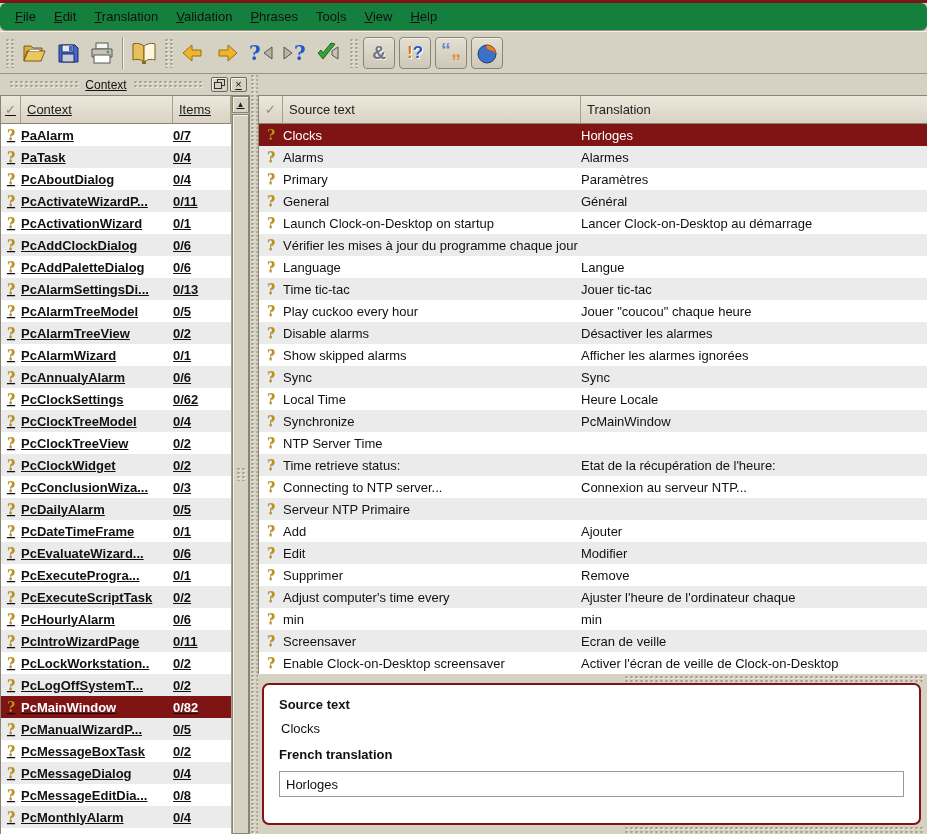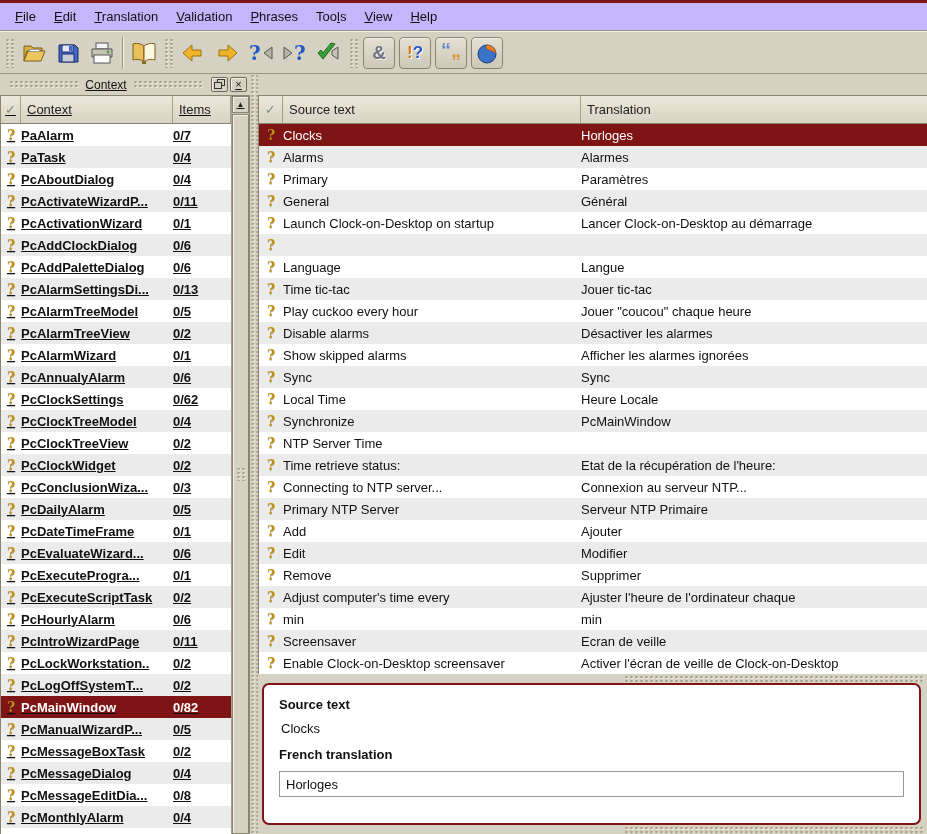--- a/index.html
+++ b/index.html
@@ -14,22 +14,23 @@
       radial-gradient(circle,#a59d85 1px, transparent 1.3px),
       radial-gradient(circle,#f2efe6 1px, transparent 1.3px);
     background-size:5px 4px,5px 4px;
     background-position:0 0,1px 1px;
   }
   
   .win-edge { height:3px; background:#7f1414; flex:none; }
   
   .menubar {
     height:28px; flex:none; display:flex; align-items:center;
-    padding:0 6px; background:#c4b5fd;
+    padding:0 6px; background:#15803d;
     border-bottom:1px solid #9a9480;
+    border-radius:6px;
   }
   .menu-item { padding:4px 9px; cursor:default; white-space:nowrap; }
   .menu-item .mn { text-decoration:underline; }
   
   .toolbar {
     height:43px; flex:none; display:flex; align-items:center;
     padding:0 2px; background:#d6d2c3;
     border-top:1px solid #f4f1e8; border-bottom:1px solid #9a9480;
   }
   .tb-handle { width:9px; height:30px; margin:0 3px; }
@@ -526,20 +527,21 @@
           </div>
 
           <div class="row">
             <span class="qmark">?</span>
             <span class="cell">Launch Clock-on-Desktop on startup</span>
             <span class="cell">Lancer Clock-on-Desktop au démarrage</span>
           </div>
 
           <div class="row alt">
             <span class="qmark">?</span>
+            <span class="cell">Vérifier les mises à jour du programme chaque jour</span>
           </div>
 
           <div class="row">
             <span class="qmark">?</span>
             <span class="cell">Language</span>
             <span class="cell">Langue</span>
           </div>
 
           <div class="row alt">
             <span class="qmark">?</span>
@@ -595,40 +597,39 @@
           </div>
 
           <div class="row">
             <span class="qmark">?</span>
             <span class="cell">Connecting to NTP server...</span>
             <span class="cell">Connexion au serveur NTP...</span>
           </div>
 
           <div class="row alt">
             <span class="qmark">?</span>
-            <span class="cell">Primary NTP Server</span>
             <span class="cell">Serveur NTP Primaire</span>
           </div>
 
           <div class="row">
             <span class="qmark">?</span>
             <span class="cell">Add</span>
             <span class="cell">Ajouter</span>
           </div>
 
           <div class="row alt">
             <span class="qmark">?</span>
             <span class="cell">Edit</span>
             <span class="cell">Modifier</span>
           </div>
 
           <div class="row">
             <span class="qmark">?</span>
+            <span class="cell">Supprimer</span>
             <span class="cell">Remove</span>
-            <span class="cell">Supprimer</span>
           </div>
 
           <div class="row alt">
             <span class="qmark">?</span>
             <span class="cell">Adjust computer's time every</span>
             <span class="cell">Ajuster l'heure de l'ordinateur chaque</span>
           </div>
 
           <div class="row">
             <span class="qmark">?</span>

